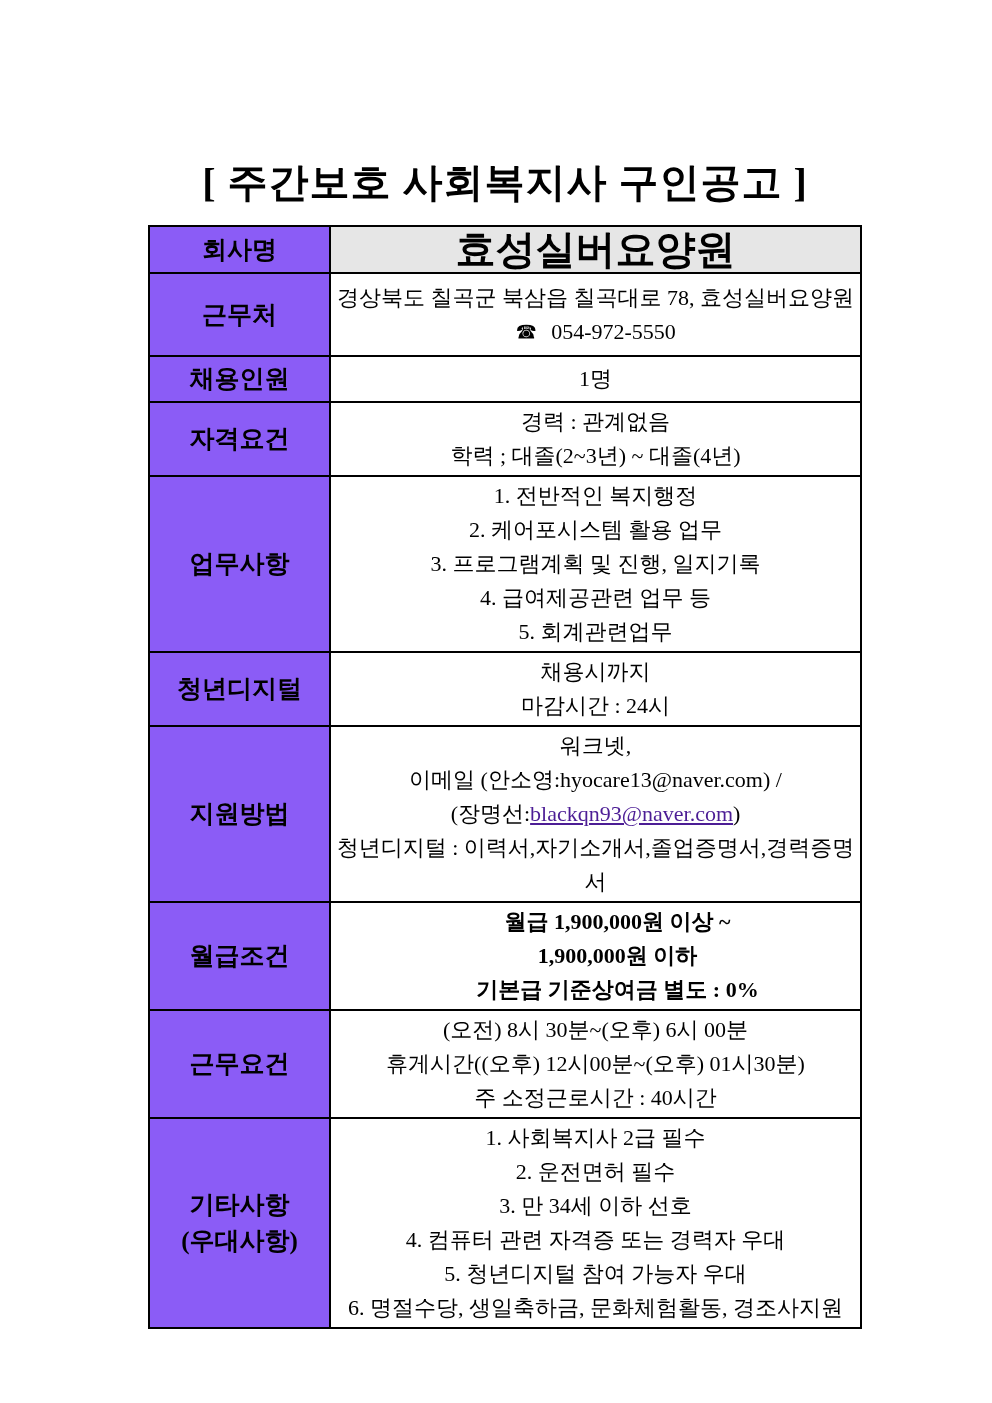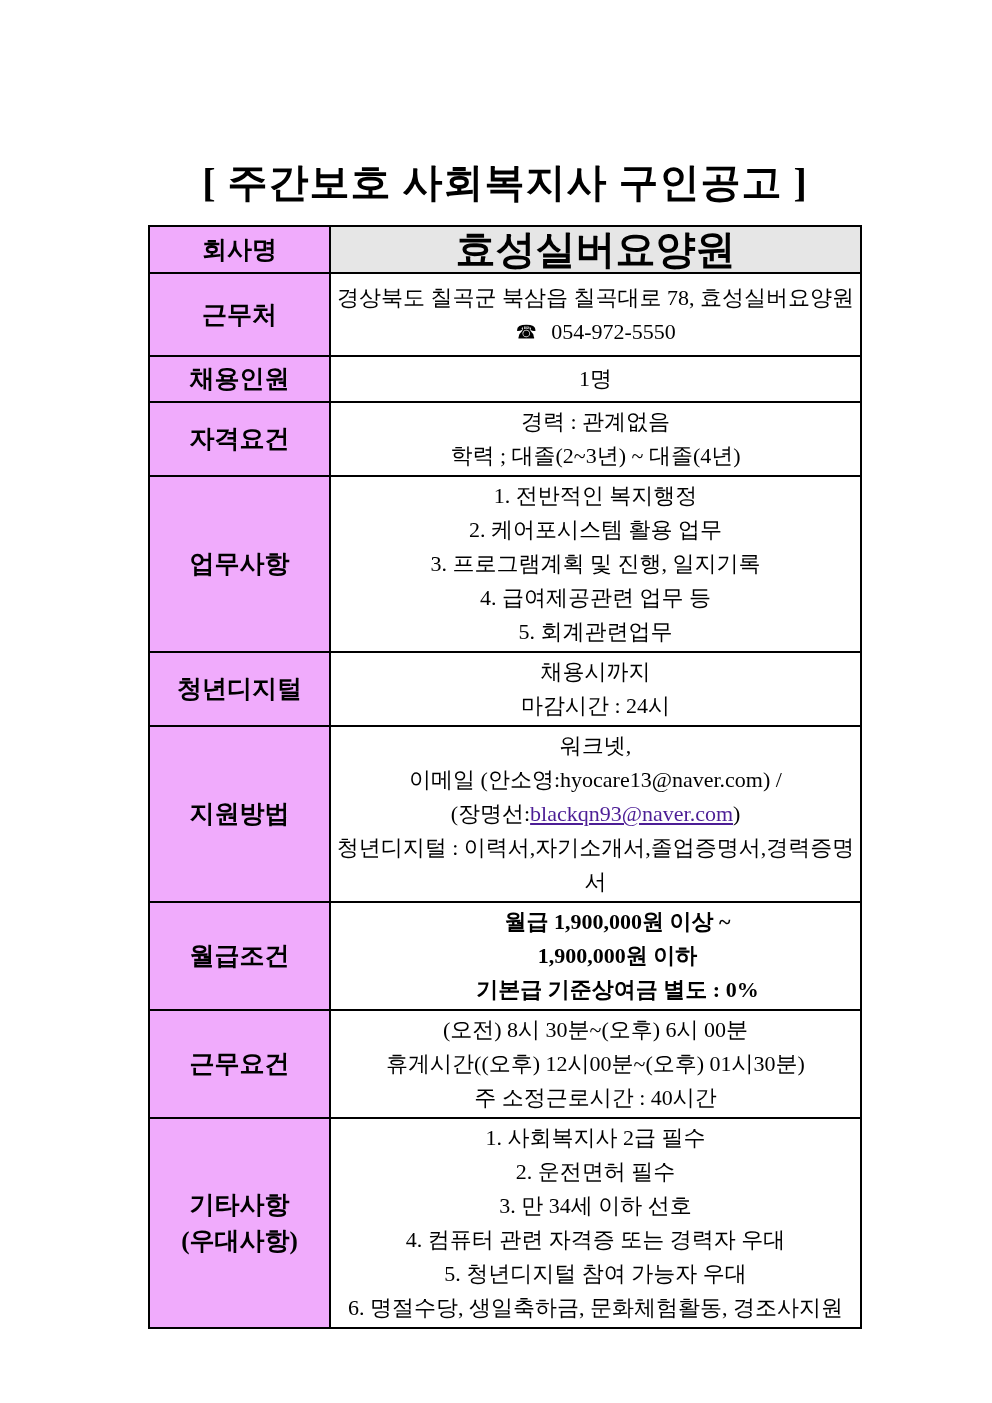--- a/index.html
+++ b/index.html
@@ -38,21 +38,21 @@
   }
   table.job-table th,
   table.job-table td {
     border: 2px solid #000000;
     vertical-align: middle;
     text-align: center;
     padding: 2px 4px;
   }
   table.job-table th {
     width: 171px;
-    background: #f0abfc;
+    background: #8b5cf6;
     font-size: 25px;
     font-weight: bold;
     line-height: 36px;
   }
   table.job-table td {
     font-size: 22px;
     line-height: 34px;
     background: #ffffff;
   }
   

